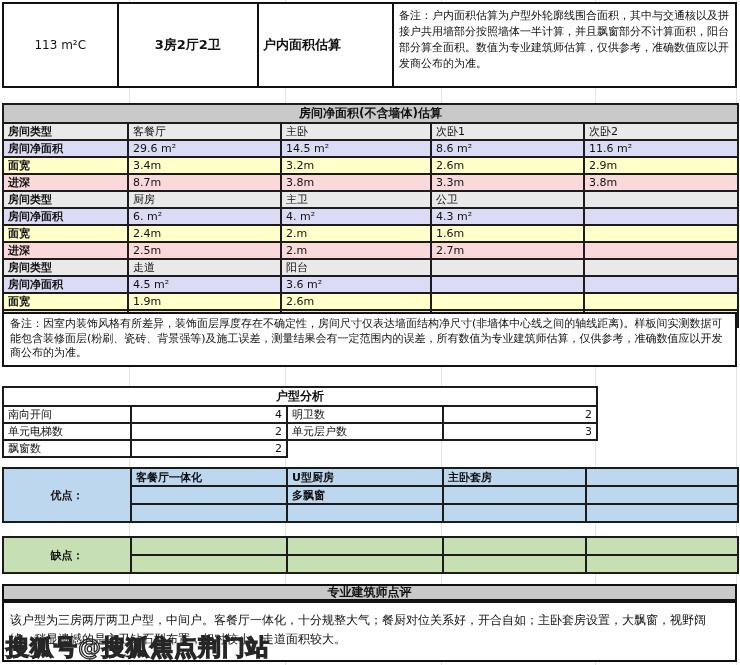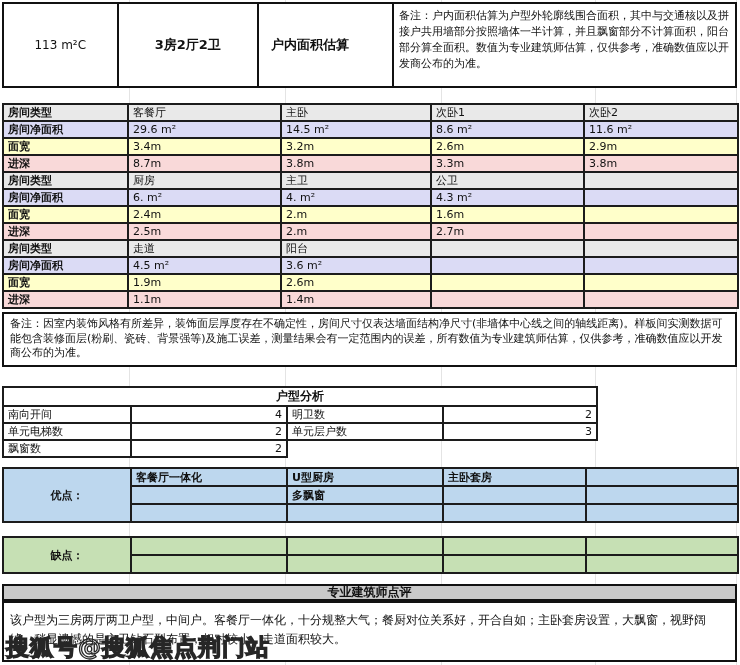--- a/index.html
+++ b/index.html
@@ -16,21 +16,21 @@
       #ffffff;
   }
   
   .top { position:absolute; left:2px; top:2px; width:735px; height:86px; display:flex; }
   .tcell { border:2px solid #111; margin-left:-2px; background:#fff; height:86px; }
   .tcell:first-child { margin-left:0; }
   .cell-a { width:125px; display:flex; align-items:center; justify-content:center; font-size:12px; }
   .cell-b { width:153px; display:flex; align-items:center; justify-content:center; font-size:13px; font-weight:bold; }
   .cell-c { width:147px; display:flex; flex-direction:column; }
   .cell-c .c-top { height:20px; border-bottom:2px solid #111; font-size:10px; padding:3px 0 0 4px; }
-  .cell-c .c-bot { flex:1; display:flex; align-items:center; font-size:13px; font-weight:bold; padding-left:12px; }
+  .cell-c .c-bot { flex:1; display:flex; align-items:center; font-size:13px; font-weight:bold; padding-left:4px; }
   .cell-d { width:370px; font-size:11px; line-height:1.45; padding:4px 5px; }
   
   table { border-collapse:collapse; table-layout:fixed; position:absolute; left:2px; }
   td { border:2px solid #1c1c1c; font-size:11px; padding:0 4px; overflow:hidden; white-space:nowrap; }
   .bar-td { background:#c9c9c9; font-weight:bold; text-align:center; font-size:12px; }
   
   .room-table { top:103px; width:735px; }
   .room-table tr { height:16px; }
   .room-table tr.title-row { height:17px; }
   .room-table td.lbl { font-weight:bold; text-align:left; }
@@ -92,20 +92,23 @@
 
   <table class="room-table">
     <colgroup>
         <col style="width:125px">
         <col style="width:153px">
         <col style="width:150px">
         <col style="width:153px">
         <col style="width:154px">
       </colgroup>
     <tbody>
+        <tr class="title-row">
+          <td class="bar-td" colspan="5">房间净面积(不含墙体)估算</td>
+        </tr>
 
     <tr class="r-type">
       <td class="lbl">房间类型</td>
       <td>客餐厅</td>
       <td>主卧</td>
       <td>次卧1</td>
       <td>次卧2</td>
     </tr>
     <tr class="r-area">
       <td class="lbl">房间净面积</td>

